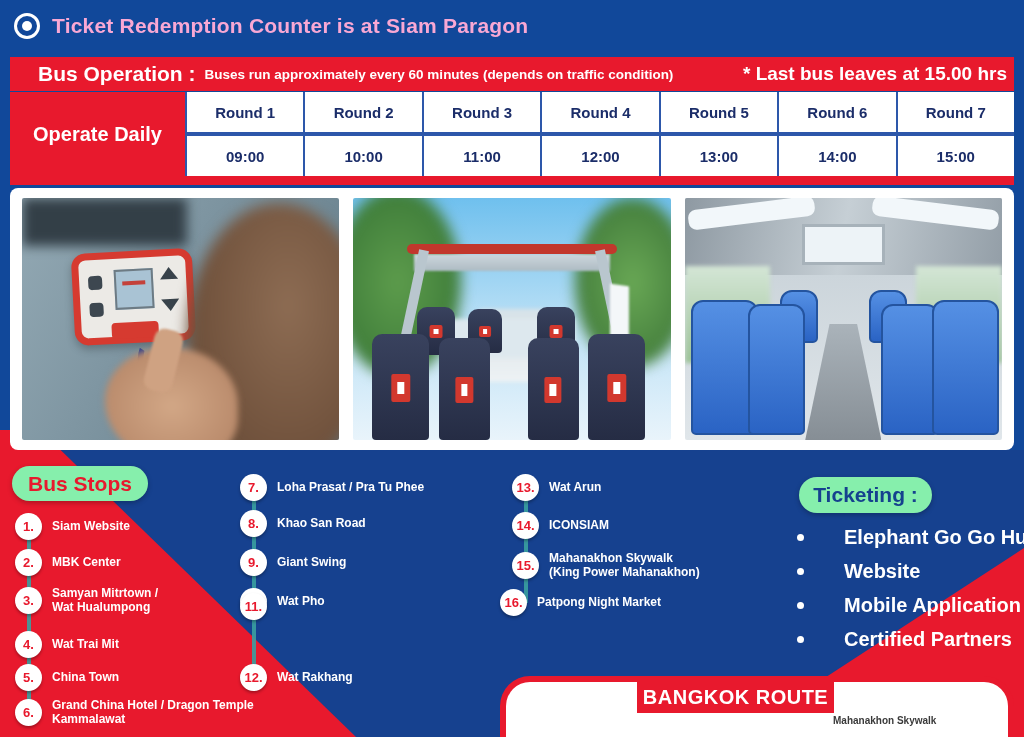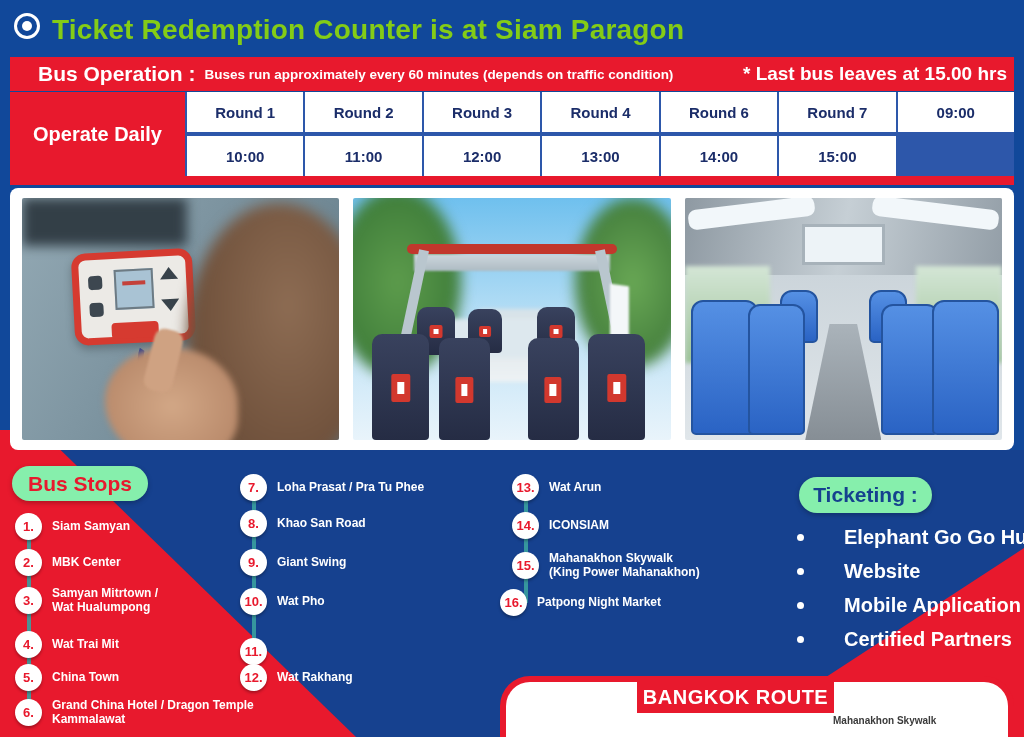--- a/index.html
+++ b/index.html
@@ -6,21 +6,21 @@
   html,body { background:#0b2a5e; }
   body { font-family:"Liberation Sans", sans-serif; }
   .page { position:relative; width:1024px; height:737px; overflow:hidden;
           background:#11489a; margin:0 auto; }
   .lower-bg { position:absolute; left:0; right:0; top:450px; bottom:0; background:#16418f; z-index:0; }
 
   
   .header-bar { position:absolute; left:0; top:0; width:100%; height:56px; z-index:4; }
   .bullseye { position:absolute; left:14px; top:13px; width:26px; height:26px; border:3px solid #fff; border-radius:50%; }
   .bullseye::after { content:""; position:absolute; left:50%; top:50%; width:10px; height:10px; margin:-5px 0 0 -5px; background:#fff; border-radius:50%; }
-  .header-title { position:absolute; left:52px; top:14px; color:#84cc16; font-size:28px; font-weight:700; letter-spacing:.2px; }
+  .header-title { position:absolute; left:52px; top:14px; color:#f9a8d4; font-size:21px; font-weight:700; letter-spacing:.2px; }
 
   
   .op-bar { position:absolute; left:10px; right:10px; top:57px; height:34px; background:#e8192d;
             display:flex; align-items:center; z-index:4; }
   .op-title { color:#fff; font-size:21px; font-weight:700; margin-left:28px; white-space:nowrap; }
   .op-sub { color:#fff; font-size:13.5px; font-weight:700; margin-left:9px; white-space:nowrap; }
   .op-note { color:#fff; font-size:19px; font-weight:700; margin-left:auto; margin-right:7px; white-space:nowrap; }
 
   
   .sched { position:absolute; left:10px; right:10px; top:92px; height:84px; z-index:4;
@@ -131,20 +131,21 @@
     <span class="op-sub">Buses run approximately every 60 minutes (depends on traffic condition)</span>
     <span class="op-note">* Last bus leaves at 15.00 hrs</span>
   </div>
 
   <div class="sched">
     <div class="opcell">Operate Daily</div>
     <div class="cell">Round 1</div>
     <div class="cell">Round 2</div>
     <div class="cell">Round 3</div>
     <div class="cell">Round 4</div>
+    <div class="cell">Round 5</div>
     <div class="cell">Round 6</div>
     <div class="cell">Round 7</div>
     <div class="cell">09:00</div>
     <div class="cell">10:00</div>
     <div class="cell">11:00</div>
     <div class="cell">12:00</div>
     <div class="cell">13:00</div>
     <div class="cell">14:00</div>
     <div class="cell">15:00</div>
   </div>
@@ -224,21 +225,21 @@
   <div class="tri-right"></div>
 
   <div class="pill busstops-pill">Bus Stops</div>
 
   <div class="connector" style="left:27px;top:527px;height:186px"></div>
   <div class="connector" style="left:252px;top:488px;height:190px"></div>
   <div class="connector" style="left:524px;top:488px;height:115px"></div>
 
   <div class="stop" style="left:15px;top:513px">
       <span class="badge">1.</span>
-      <span class="stop-label">Siam Samyan</span>
+      <span class="stop-label">Siam Website</span>
     </div>
   <div class="stop" style="left:15px;top:549px">
       <span class="badge">2.</span>
       <span class="stop-label">MBK Center</span>
     </div>
   <div class="stop" style="left:15px;top:587px">
       <span class="badge">3.</span>
       <span class="stop-label">Samyan Mitrtown /
 Wat Hualumpong</span>
     </div>
@@ -265,21 +266,21 @@
       <span class="stop-label">Khao San Road</span>
     </div>
   <div class="stop" style="left:240px;top:549px">
       <span class="badge">9.</span>
       <span class="stop-label">Giant Swing</span>
     </div>
   <div class="stop" style="left:240px;top:588px">
       <span class="badge">10.</span>
       <span class="stop-label">Wat Pho</span>
     </div>
-  <div class="stop" style="left:240px;top:638px">
+  <div class="stop" style="left:240px;top:593px">
       <span class="badge">11.</span>
     </div>
   <div class="stop" style="left:240px;top:664px">
       <span class="badge">12.</span>
       <span class="stop-label">Wat Rakhang</span>
     </div>
 
   <div class="stop" style="left:512px;top:474px">
       <span class="badge">13.</span>
       <span class="stop-label">Wat Arun</span>

